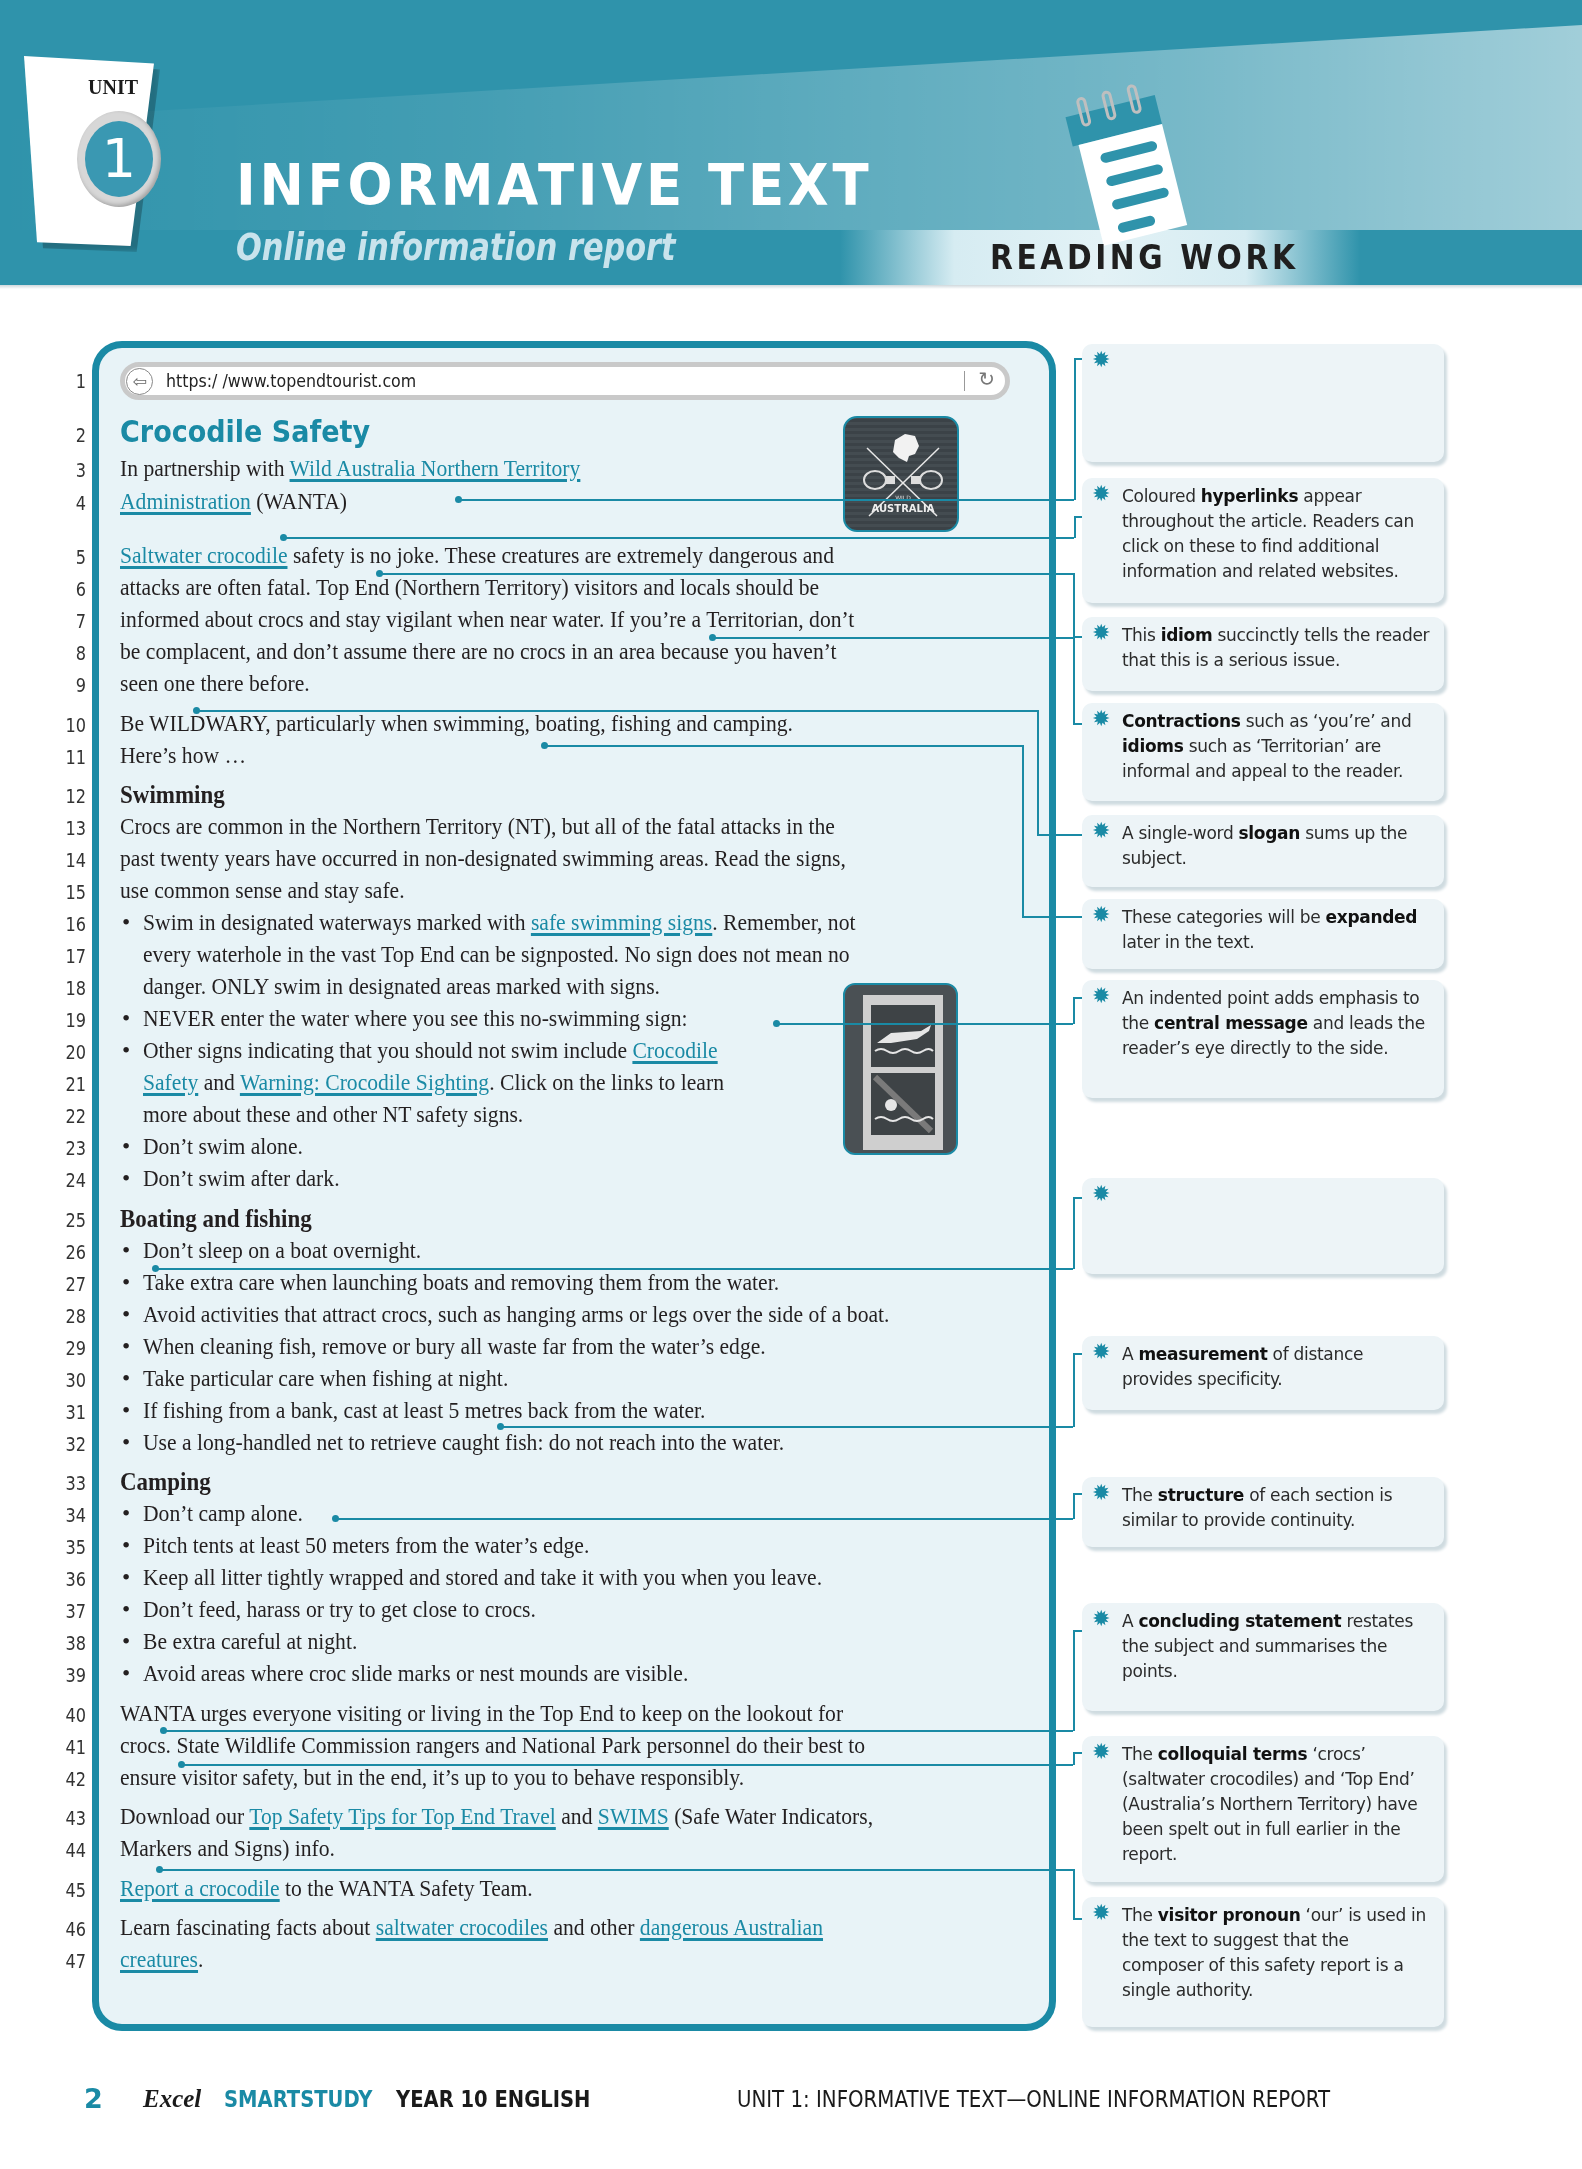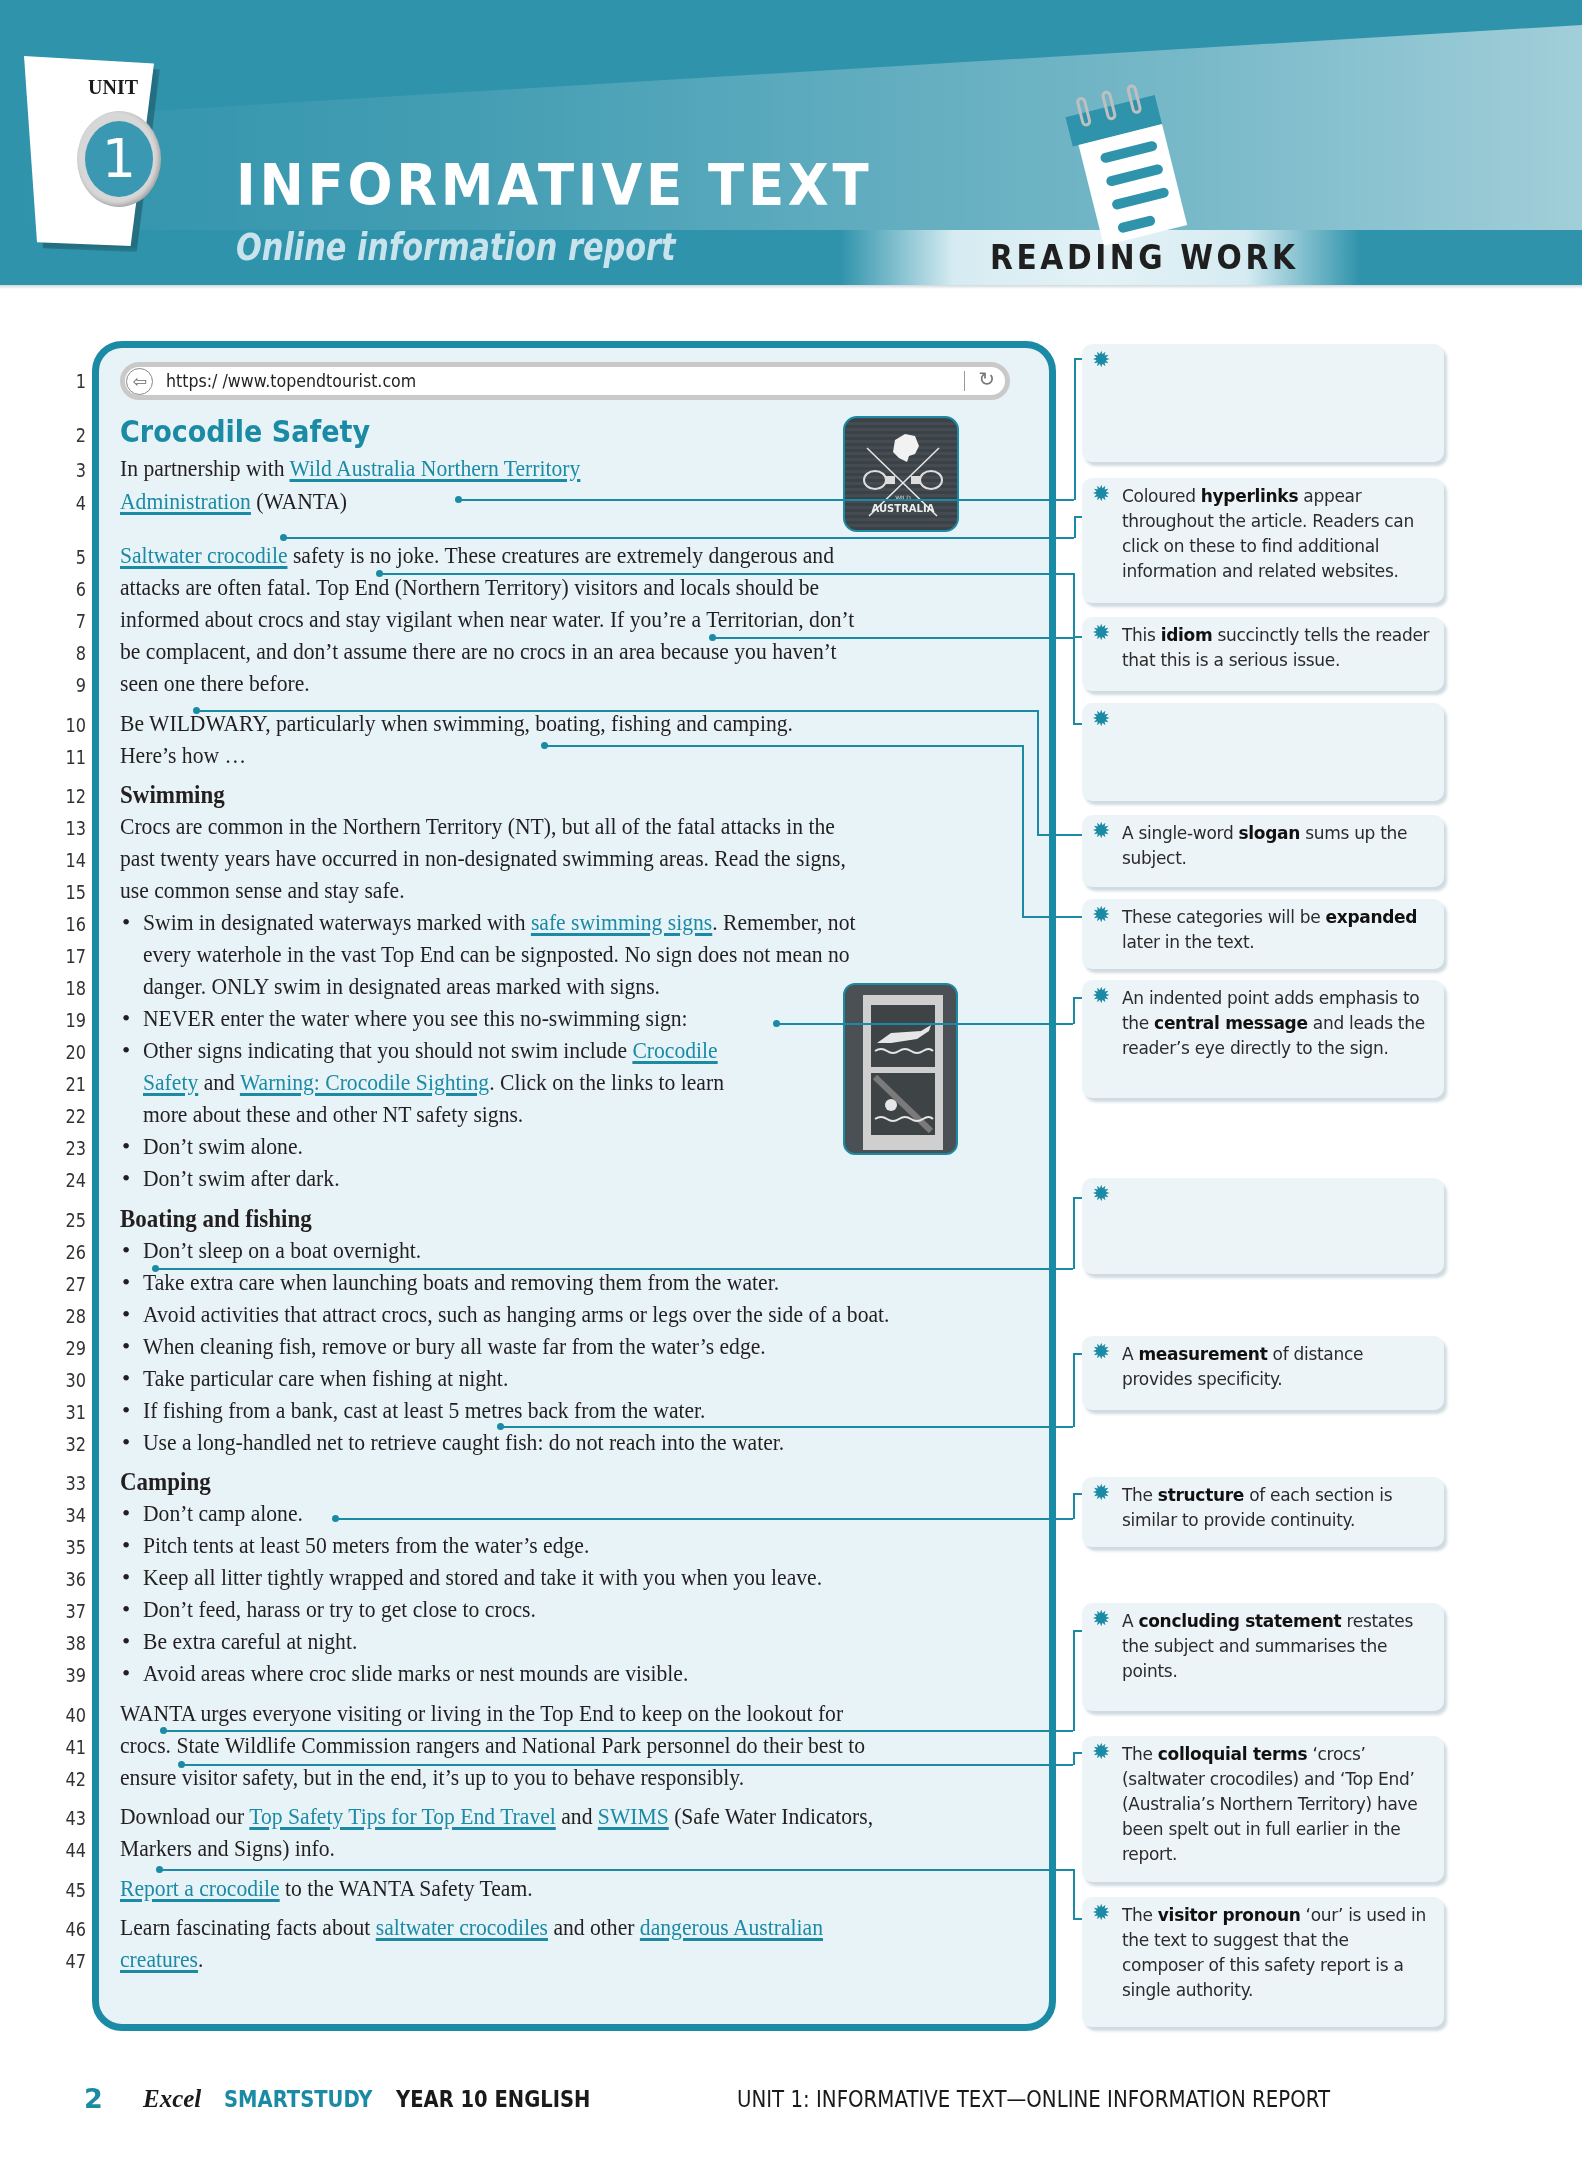--- a/index.html
+++ b/index.html
@@ -346,32 +346,33 @@
 <div class="callout" style="top:478px;height:125px">
   <span class="star">✹</span>
   <div class="ctext"><span>Coloured </span><b>hyperlinks</b><span> appear throughout the article. Readers can click on these to find additional information and related websites.</span></div>
 </div>
 <div class="callout" style="top:617px;height:74px">
   <span class="star">✹</span>
   <div class="ctext"><span>This </span><b>idiom</b><span> succinctly tells the reader that this is a serious issue.</span></div>
 </div>
 <div class="callout" style="top:703px;height:98px">
   <span class="star">✹</span>
+  <div class="ctext"><b>Contractions</b><span> such as ‘you’re’ and </span><b>idioms</b><span> such as ‘Territorian’ are informal and appeal to the reader.</span></div>
 </div>
 <div class="callout" style="top:815px;height:72px">
   <span class="star">✹</span>
   <div class="ctext"><span>A single-word </span><b>slogan</b><span> sums up the subject.</span></div>
 </div>
 <div class="callout" style="top:899px;height:70px">
   <span class="star">✹</span>
   <div class="ctext"><span>These categories will be </span><b>expanded</b><span> later in the text.</span></div>
 </div>
 <div class="callout" style="top:980px;height:118px">
   <span class="star">✹</span>
-  <div class="ctext"><span>An indented point adds emphasis to the </span><b>central message</b><span> and leads the reader’s eye directly to the sign.</span></div>
+  <div class="ctext"><span>An indented point adds emphasis to the </span><b>central message</b><span> and leads the reader’s eye directly to the side.</span></div>
 </div>
 <div class="callout" style="top:1178px;height:96px">
   <span class="star">✹</span>
 </div>
 <div class="callout" style="top:1336px;height:74px">
   <span class="star">✹</span>
   <div class="ctext"><span>A </span><b>measurement</b><span> of distance provides specificity.</span></div>
 </div>
 <div class="callout" style="top:1477px;height:70px">
   <span class="star">✹</span>

